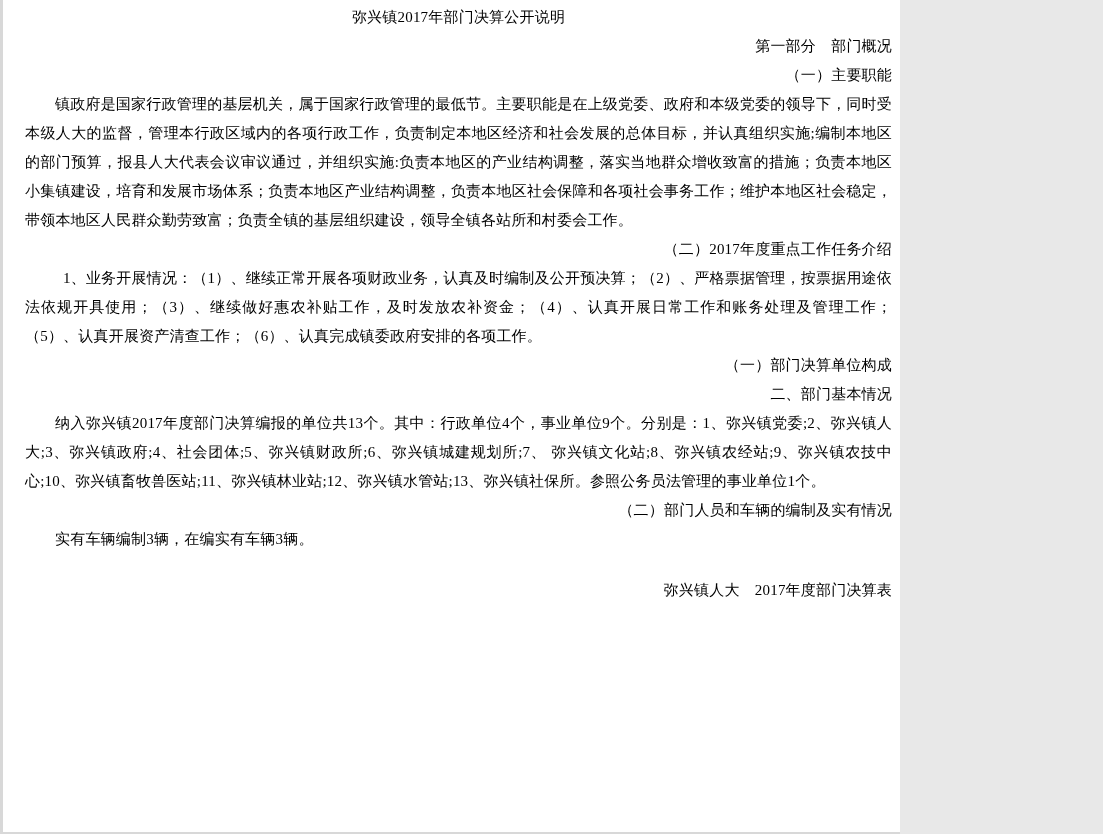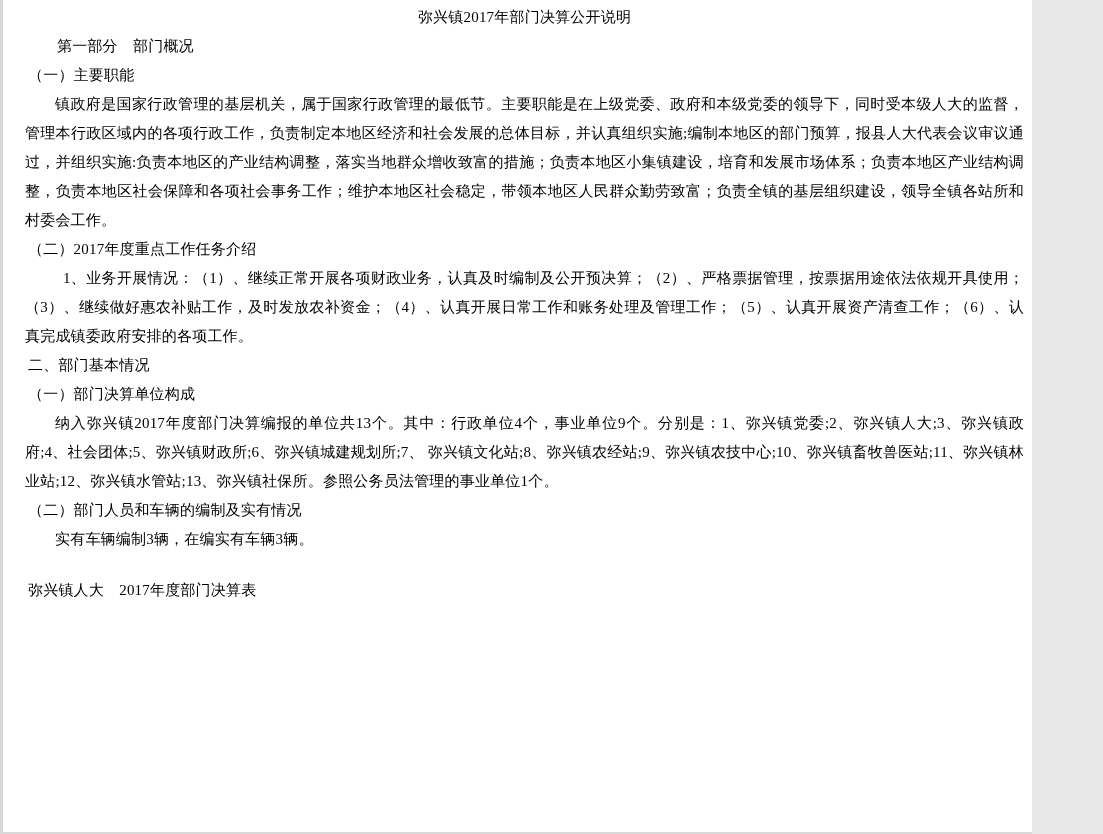--- a/index.html
+++ b/index.html
@@ -3,21 +3,21 @@
   <meta charset="utf-8">
   <style>
     * { box-sizing: border-box; }
     html, body { margin: 0; padding: 0; }
     body {
       background: #e8e8e8;
       font-family: "Liberation Serif", serif;
     }
     .frame {
       position: relative;
-      width: 1032px;
+      width: 900px;
       height: 834px;
       background: #ffffff;
       overflow: hidden;
       color: #000000;
     }
     .edge-left {
       position: absolute;
       left: 0; top: 0;
       width: 3px; height: 100%;
       background: #d8d8d8;
@@ -41,42 +41,42 @@
     .doc-title {
       text-align: center;
       text-indent: 0;
       white-space: nowrap;
     }
     .h-part1 { text-indent: 32px; }
     .h-sub   { text-indent: 3px; }
     .para    { text-indent: 30px; text-align: justify; }
     .para-num{ text-indent: 38px; text-align: justify; }
     .h-part2 { margin-top: 22px; text-indent: 3px; }
-    p { margin: 0; padding: 0; }
+    p { margin: 0; padding: 0; text-align: right; }
   </style>
 </head>
 <body>
 
 <div class="frame">
   <div class="edge-left"></div>
   <div class="edge-bottom"></div>
 
   <div class="content">
     <p class="doc-title">弥兴镇2017年部门决算公开说明</p>
 
     <p class="h-part1">第一部分　部门概况</p>
 
     <p class="h-sub">（一）主要职能</p>
     <p class="para">镇政府是国家行政管理的基层机关，属于国家行政管理的最低节。主要职能是在上级党委、政府和本级党委的领导下，同时受本级人大的监督，管理本行政区域内的各项行政工作，负责制定本地区经济和社会发展的总体目标，并认真组织实施;编制本地区的部门预算，报县人大代表会议审议通过，并组织实施:负责本地区的产业结构调整，落实当地群众增收致富的措施；负责本地区小集镇建设，培育和发展市场体系；负责本地区产业结构调整，负责本地区社会保障和各项社会事务工作；维护本地区社会稳定，带领本地区人民群众勤劳致富；负责全镇的基层组织建设，领导全镇各站所和村委会工作。</p>
 
     <p class="h-sub">（二）2017年度重点工作任务介绍</p>
     <p class="para-num">1、业务开展情况：（1）、继续正常开展各项财政业务，认真及时编制及公开预决算；（2）、严格票据管理，按票据用途依法依规开具使用；（3）、继续做好惠农补贴工作，及时发放农补资金；（4）、认真开展日常工作和账务处理及管理工作；（5）、认真开展资产清查工作；（6）、认真完成镇委政府安排的各项工作。</p>
 
+    <p class="h-sub">（一）部门决算单位构成</p>
     <p class="h-sub">二、部门基本情况</p>
-    <p class="h-sub">（一）部门决算单位构成</p>
     <p class="para">纳入弥兴镇2017年度部门决算编报的单位共13个。其中：行政单位4个，事业单位9个。分别是：1、弥兴镇党委;2、弥兴镇人大;3、弥兴镇政府;4、社会团体;5、弥兴镇财政所;6、弥兴镇城建规划所;7、 弥兴镇文化站;8、弥兴镇农经站;9、弥兴镇农技中心;10、弥兴镇畜牧兽医站;11、弥兴镇林业站;12、弥兴镇水管站;13、弥兴镇社保所。参照公务员法管理的事业单位1个。</p>
 
     <p class="h-sub">（二）部门人员和车辆的编制及实有情况</p>
     <p class="para">实有车辆编制3辆，在编实有车辆3辆。</p>
 
     <p class="h-part2">弥兴镇人大　2017年度部门决算表</p>
   </div>
 </div>
 
 </body></html>

